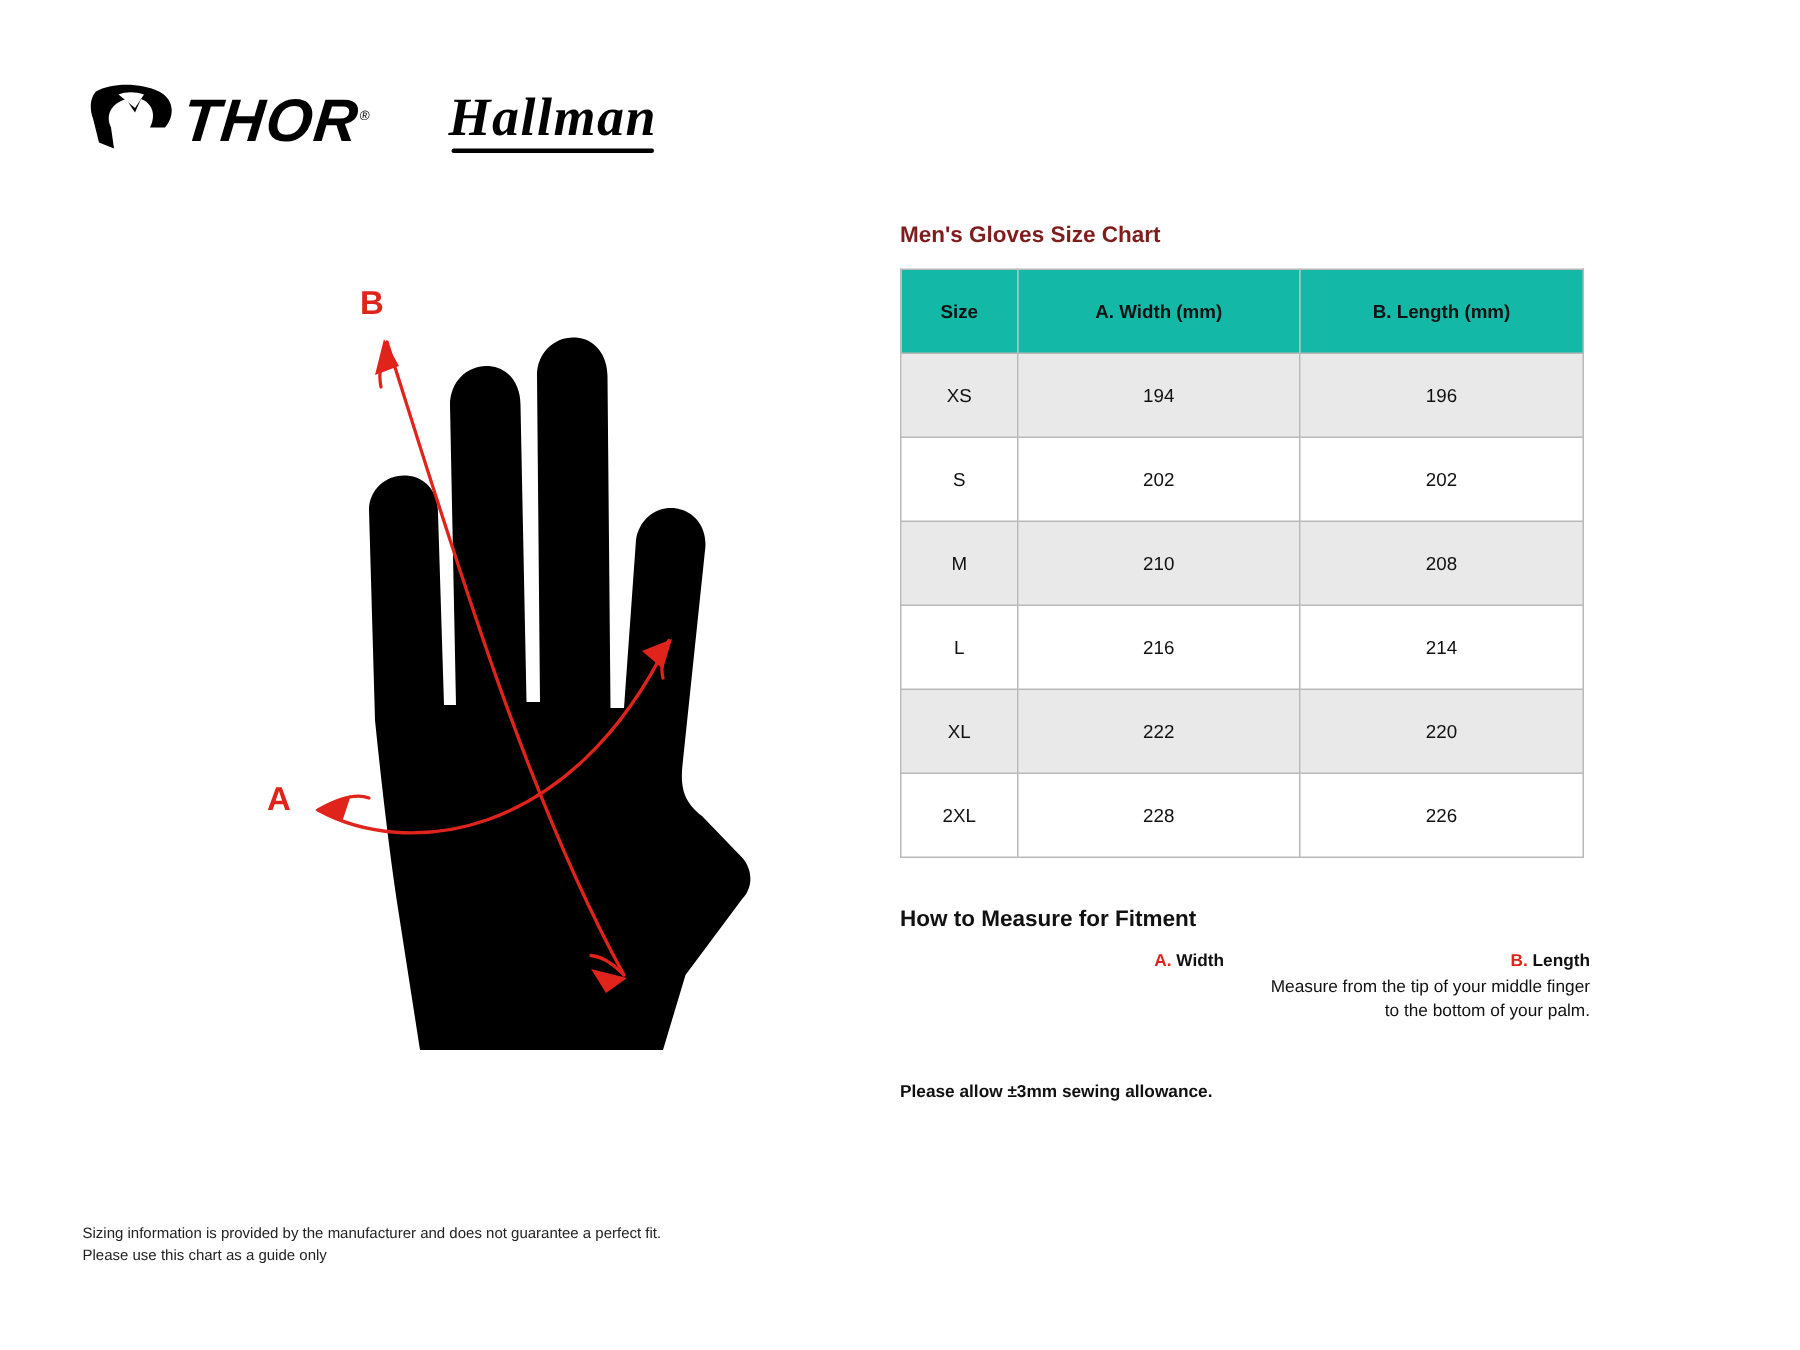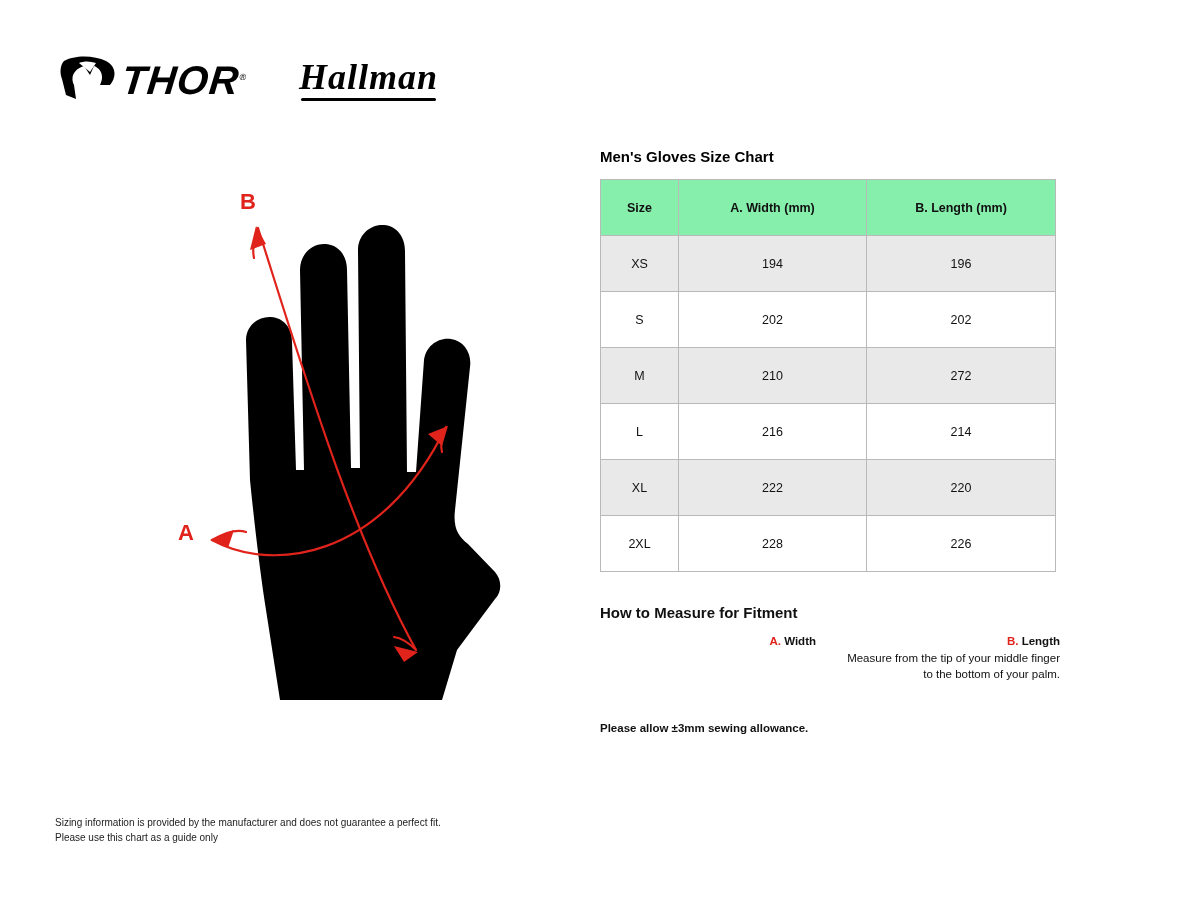--- a/index.html
+++ b/index.html
@@ -93,40 +93,40 @@
   .right-col {
     position: absolute;
     left: 600px;
     top: 148px;
     width: 460px;
   }
   .section-title {
     font-size: 15px;
     font-weight: bold;
     margin: 0 0 14px 0;
-    color: #000000;
+    color: #7f1d1d;
   }
 
   table.size-chart {
     border-collapse: collapse;
     width: 455px;
     table-layout: fixed;
   }
   table.size-chart th,
   table.size-chart td {
     border: 1px solid #b9b9b9;
     height: 53px;
     text-align: center;
     font-size: 12.5px;
     color: #111;
   }
   table.size-chart thead th {
     font-weight: bold;
     font-size: 12.5px;
-    background: #86efac;
+    background: #14b8a6;
     margin-left: 35px;
   }
   table.size-chart td.size-cell {
     font-weight: normal;
   }
   table.size-chart tbody tr.alt td {
     background: #e9e9e9;
   }
   table.size-chart col.c1 { width: 78px; }
   table.size-chart col.c2 { width: 188px; }
@@ -267,21 +267,21 @@
         <td>196</td>
       </tr>
       <tr>
         <td class="size-cell">S</td>
         <td>202</td>
         <td>202</td>
       </tr>
       <tr class="alt">
         <td class="size-cell">M</td>
         <td>210</td>
-        <td>272</td>
+        <td>208</td>
       </tr>
       <tr>
         <td class="size-cell">L</td>
         <td>216</td>
         <td>214</td>
       </tr>
       <tr class="alt">
         <td class="size-cell">XL</td>
         <td>222</td>
         <td>220</td>

